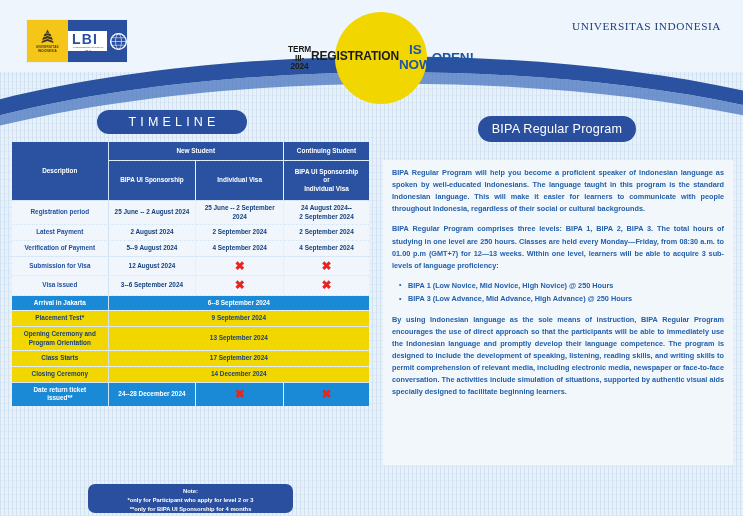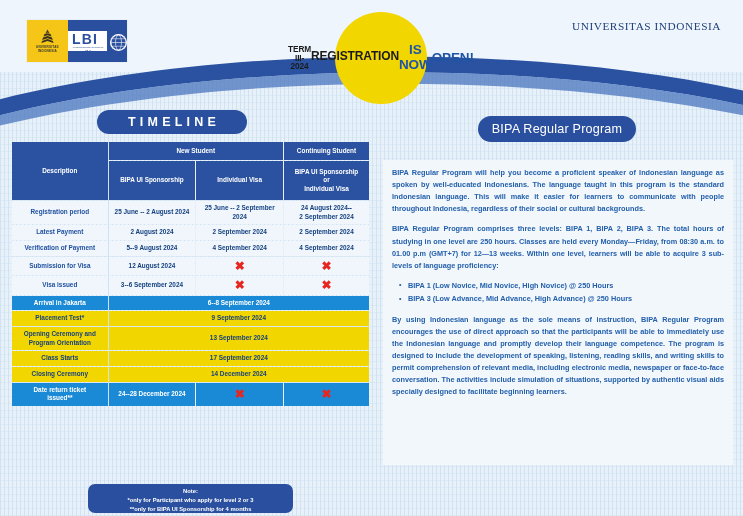--- a/index.html
+++ b/index.html
@@ -77,21 +77,21 @@
   }
   .logo-lbi {
     width: 59px; height: 42px;
     background: #2a4f9e;
     display: flex;
     align-items: center;
     justify-content: center;
   }
   .lbi-inner {
     display: flex;
-    align-items: flex-end;
+    align-items: center;
     gap: 3px;
   }
   .lbi-word {
     background: #ffffff;
     color: #2a4f9e;
     font-weight: bold;
     font-size: 14px;
     letter-spacing: 1.2px;
     padding: 1px 3px 0 4px;
     line-height: 1.05;
@@ -164,21 +164,21 @@
     position: absolute;
     left: 97px; top: 110px;
     width: 150px; height: 24px;
     background: #2a4f9e;
     border-radius: 13px;
     z-index: 6;
     display: flex; align-items: center; justify-content: center;
     color: #ffffff;
     font-size: 12.5px;
     letter-spacing: 4.2px;
-    font-weight: 700;
+    font-weight: 400;
     padding-left: 4px;
   }
 
   .table-wrap {
     position: absolute;
     left: 11px; top: 141px;
     width: 359px;
     z-index: 6;
   }
   table.timeline {

